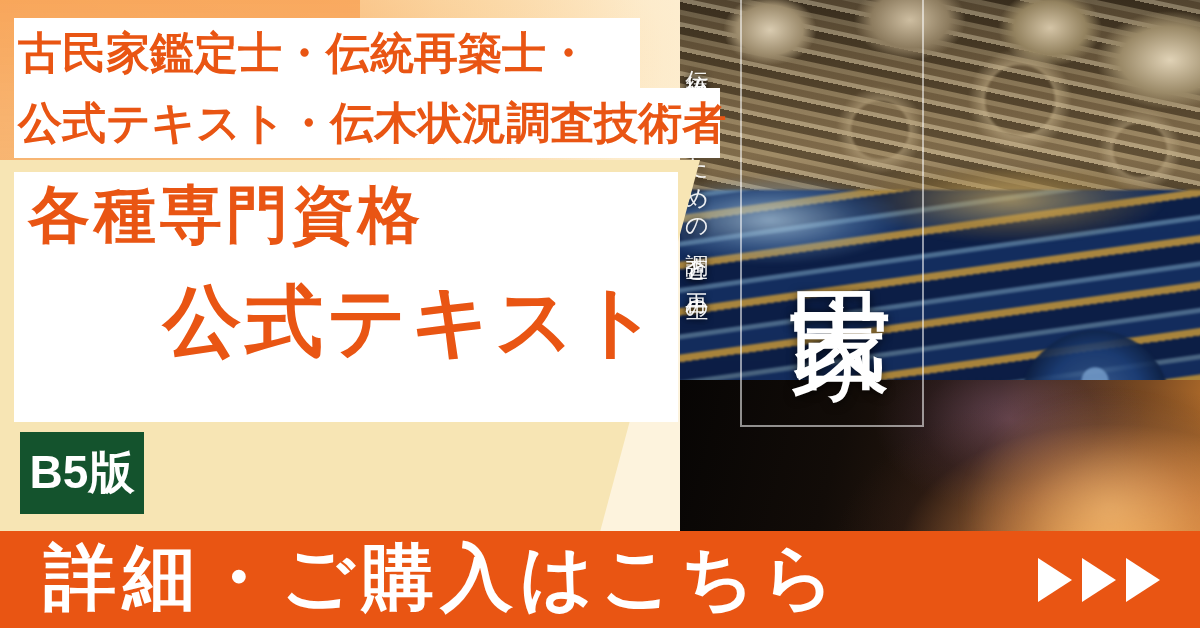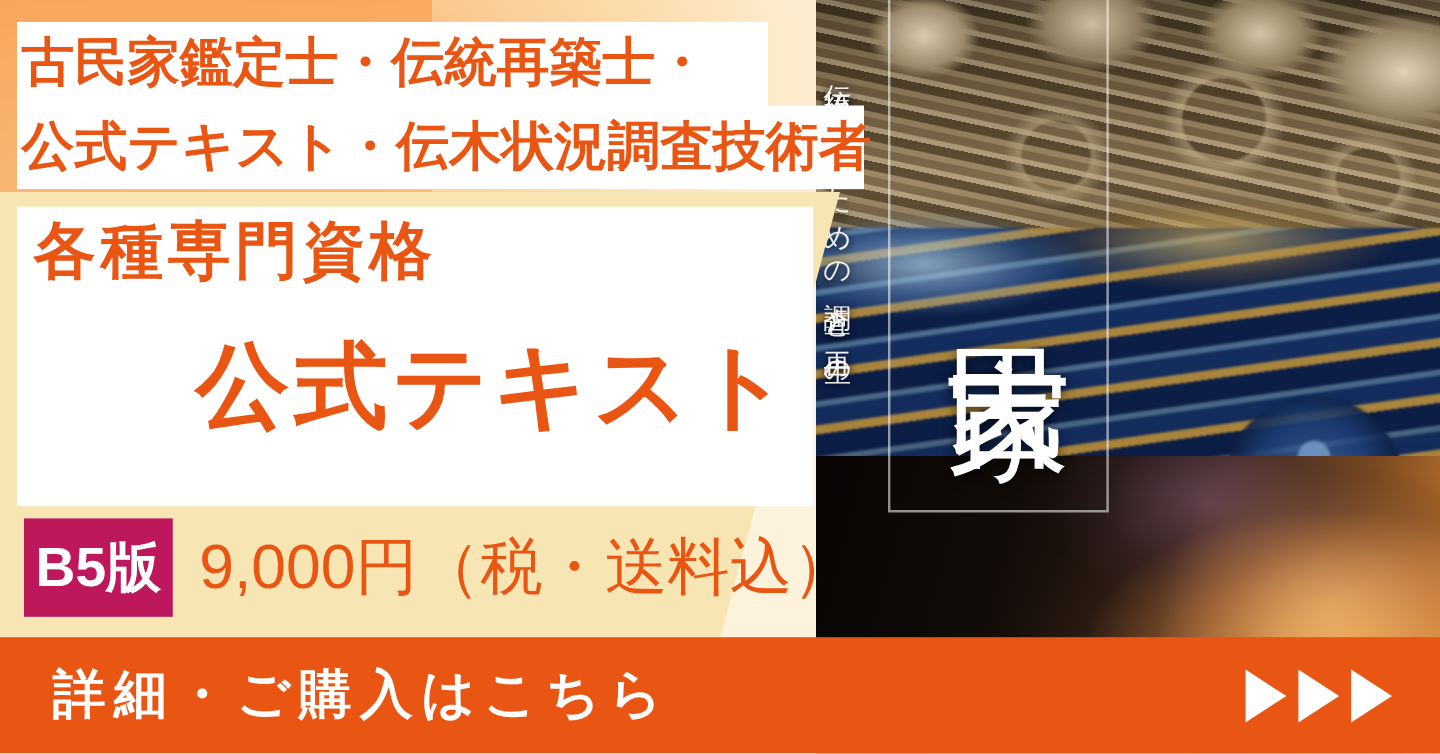--- a/index.html
+++ b/index.html
@@ -163,36 +163,36 @@
   }
 
   
   .panel-main{
     position:absolute;left:14px;top:172px;width:664px;height:250px;
     background:#ffffff;
     clip-path:polygon(0 0, 664px 0, 664px 128px, 664px 250px, 0 250px);
   }
   .panel-main .line1{
     position:absolute;left:14px;top:12px;
-    color:#e95513;font-size:52px;font-weight:700;letter-spacing:4px;
+    color:#e95513;font-size:62px;font-weight:700;letter-spacing:4px;
     line-height:1;white-space:nowrap;
   }
   .panel-main .line2{
     position:absolute;left:149px;top:110px;
     color:#e95513;font-size:78px;font-weight:700;letter-spacing:4px;
     line-height:1;white-space:nowrap;
   }
 
   
   .price-row{
     position:absolute;left:0;top:424px;width:720px;height:100px;
   }
   .badge{
     position:absolute;left:20px;top:8px;width:124px;height:82px;
-    background:#be185d;
+    background:#14532d;
     color:#ffffff;
     font-size:46px;font-weight:700;
     display:flex;align-items:center;justify-content:center;
     letter-spacing:0px;white-space:nowrap;
   }
   .price-text{
     position:absolute;left:166px;top:8px;height:82px;
     display:flex;align-items:center;
     color:#e95513;
     font-size:52px;font-weight:400;letter-spacing:0px;
@@ -201,21 +201,21 @@
 
   
   .cta{
     position:absolute;left:0;top:531px;width:1200px;height:97px;
     background:#e95513;
     display:flex;align-items:center;
   }
   .cta-text{
     position:absolute;left:44px;top:50%;transform:translateY(-52%);
     color:#ffffff;
-    font-size:44px;font-weight:700;
+    font-size:72px;font-weight:700;
     letter-spacing:7px;white-space:nowrap;
   }
   .cta-arrows{
     position:absolute;right:40px;top:50%;transform:translateY(-50%);
     display:flex;gap:10px;align-items:center;
   }
   .cta-arrows .tri{
     width:0;height:0;
     border-left:34px solid #ffffff;
     border-top:22px solid transparent;
@@ -252,21 +252,20 @@
     <div>公式テキスト・伝木状況調査技術者</div>
   </div>
 
   <div class="panel-main">
     <div class="line1">各種専門資格</div>
     <div class="line2">公式テキスト</div>
   </div>
 
   <div class="price-row">
     <div class="badge">B5版</div>
-    <div class="price-text">9,000円（税・送料込）</div>
   </div>
 
   <div class="cta">
     <div class="cta-text">詳細・ご購入はこちら</div>
     <div class="cta-arrows">
       <span class="tri"></span>
       <span class="tri"></span>
       <span class="tri"></span>
     </div>
   </div>

